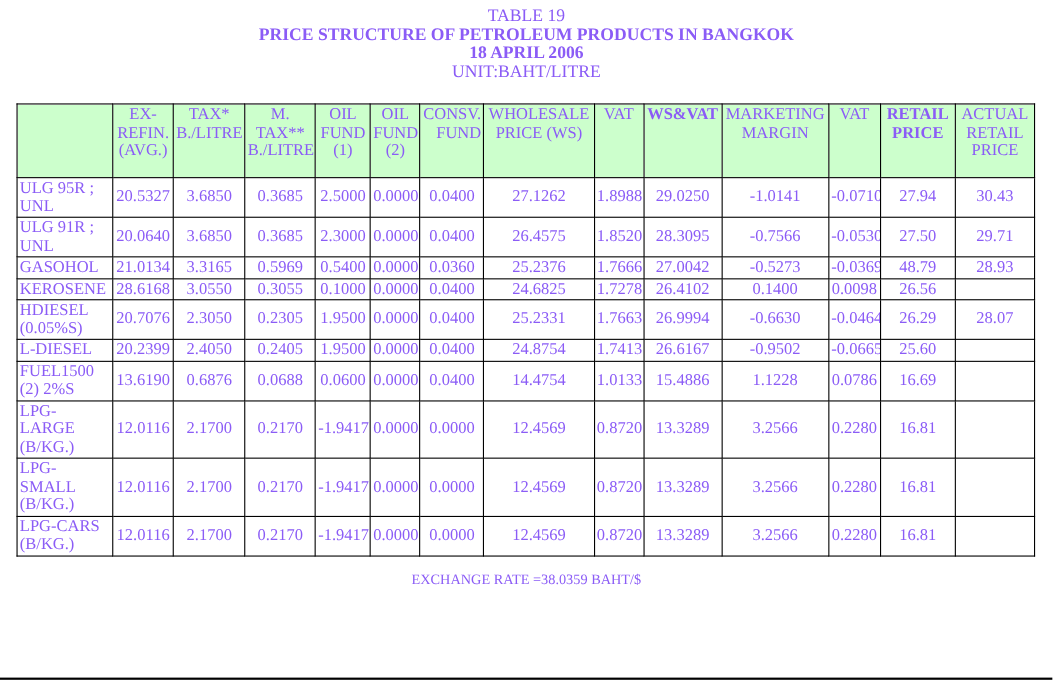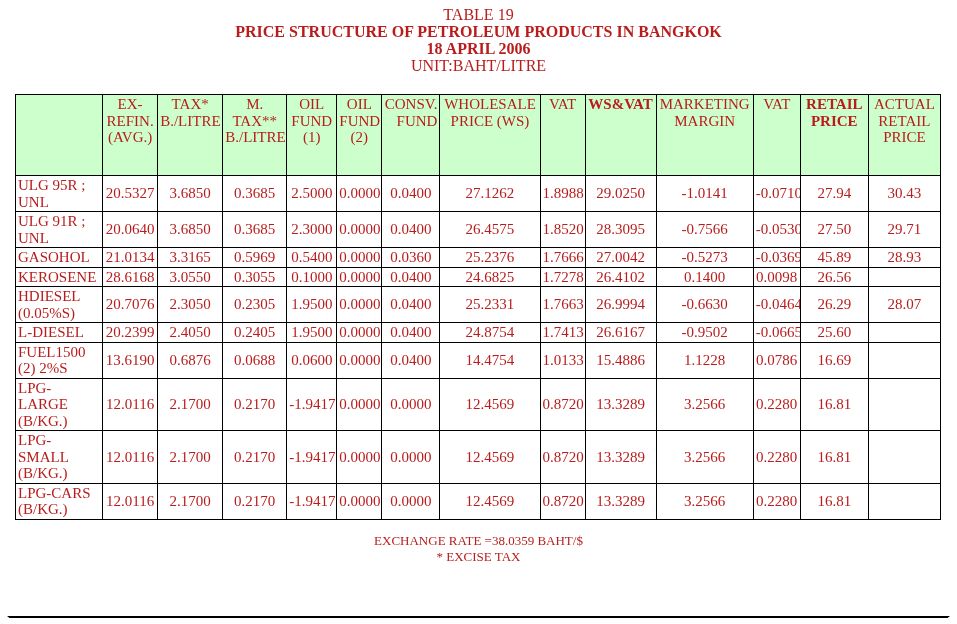--- a/index.html
+++ b/index.html
@@ -1,43 +1,42 @@
 <!DOCTYPE html>
 <html><head>
 <meta charset="utf-8">
 <style>
   html, body { margin: 0; padding: 0; background: #ffffff; }
   .page {
     position: relative;
     width: 957px;
     height: 624px;
     background: #ffffff;
-    color: #b91c1c;
+    color: #8b5cf6;
     font-family: "Liberation Serif", serif;
     overflow: hidden;
-    border-radius: 26px;
   }
   .title-block { text-align: center; padding-top: 6px; }
   .title-line { font-size: 16px; line-height: 17px; }
   .title-line.bold { font-weight: bold; }
 
   table.price-table {
     border-collapse: collapse;
     table-layout: fixed;
     margin: 20px 0 0 15px;
     width: 926px;
   }
   .price-table th, .price-table td {
     border: 1px solid #000000;
     font-size: 15px;
     line-height: 16.5px;
     padding: 1px 2px;
     overflow: hidden;
   }
-  .price-table thead tr { height: 81px; }
+  .price-table thead tr { height: 67px; }
   .price-table th {
     font-weight: normal;
     vertical-align: top;
     text-align: center;
     white-space: pre-line;
   }
   .price-table th.bold { font-weight: bold; font-family: Liberation Serif, serif; }
   .price-table td.product {
     text-align: left;
     vertical-align: middle;
@@ -165,21 +164,21 @@
           <td class="num">3.3165</td>
           <td class="num">0.5969</td>
           <td class="num">0.5400</td>
           <td class="num">0.0000</td>
           <td class="num">0.0360</td>
           <td class="num">25.2376</td>
           <td class="num">1.7666</td>
           <td class="num">27.0042</td>
           <td class="num">-0.5273</td>
           <td class="num">-0.0369</td>
-          <td class="num">45.89</td>
+          <td class="num">48.79</td>
           <td class="num">28.93</td>
         </tr>
         <tr>
           <td class="product">KEROSENE</td>
           <td class="num">28.6168</td>
           <td class="num">3.0550</td>
           <td class="num">0.3055</td>
           <td class="num">0.1000</td>
           <td class="num">0.0000</td>
           <td class="num">0.0400</td>
@@ -292,18 +291,17 @@
           <td class="num">3.2566</td>
           <td class="num">0.2280</td>
           <td class="num">16.81</td>
           <td class="num"></td>
         </tr>
       </tbody>
   </table>
 
   <div class="footnotes">
     <div>EXCHANGE RATE =38.0359 BAHT/$</div>
-    <div>* EXCISE TAX</div>
   </div>
 
   <div class="bottom-rule"></div>
 
 </div>
 
 </body></html>

